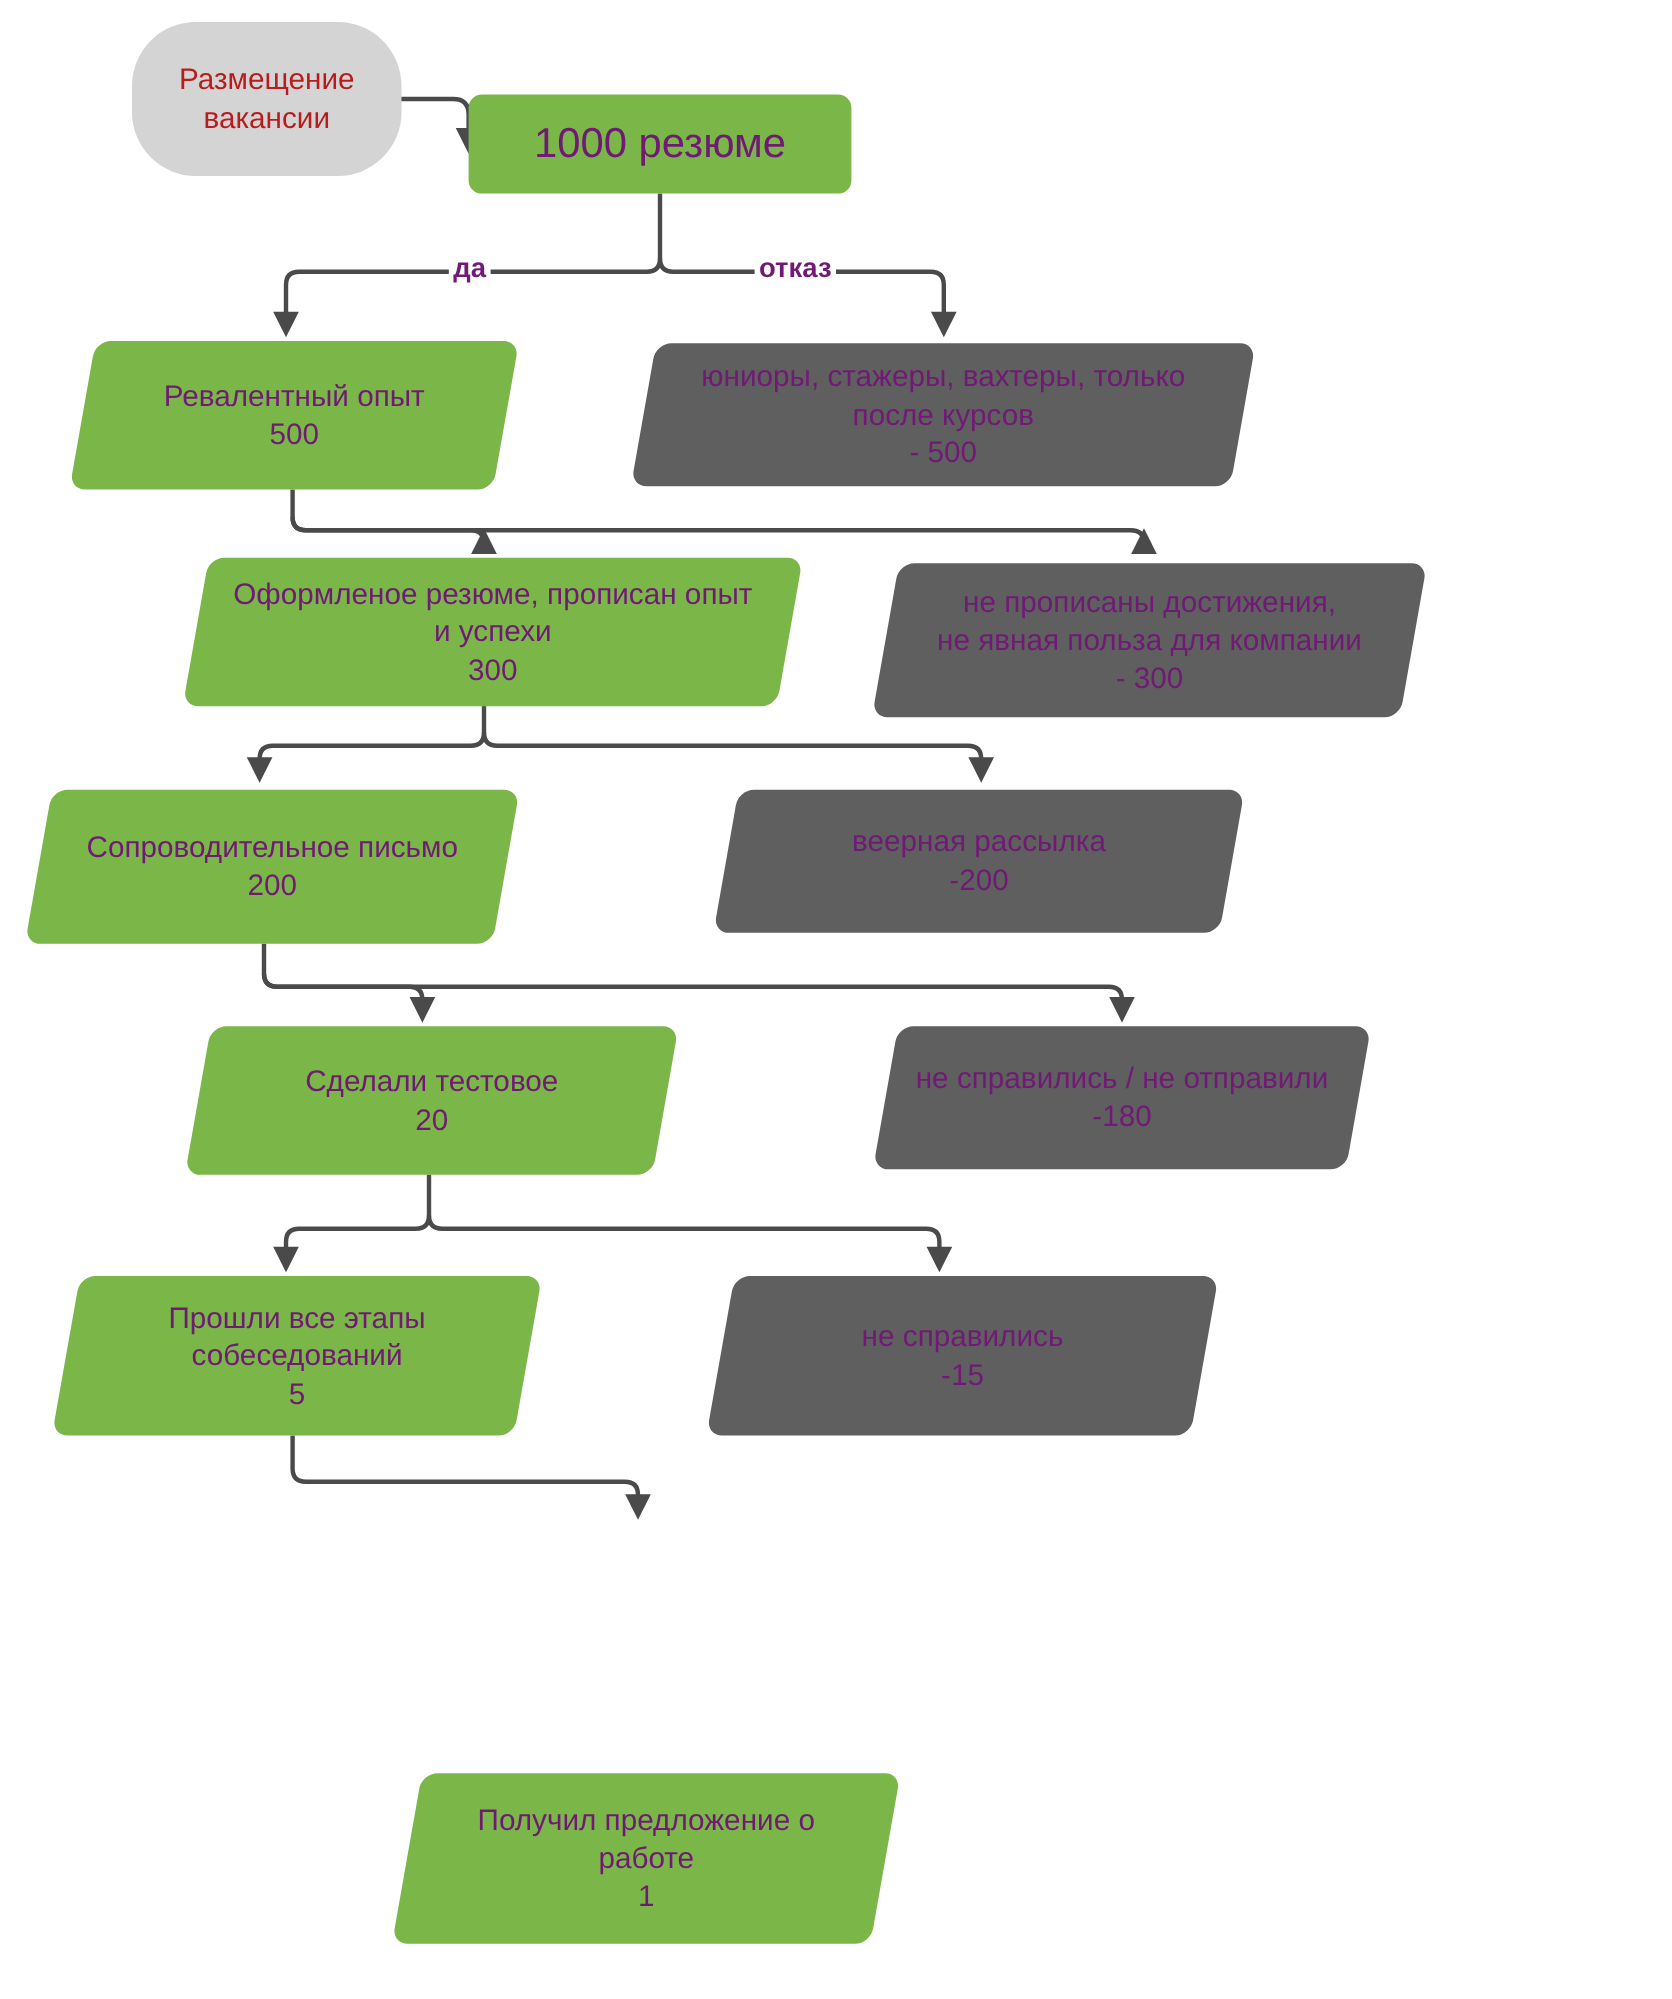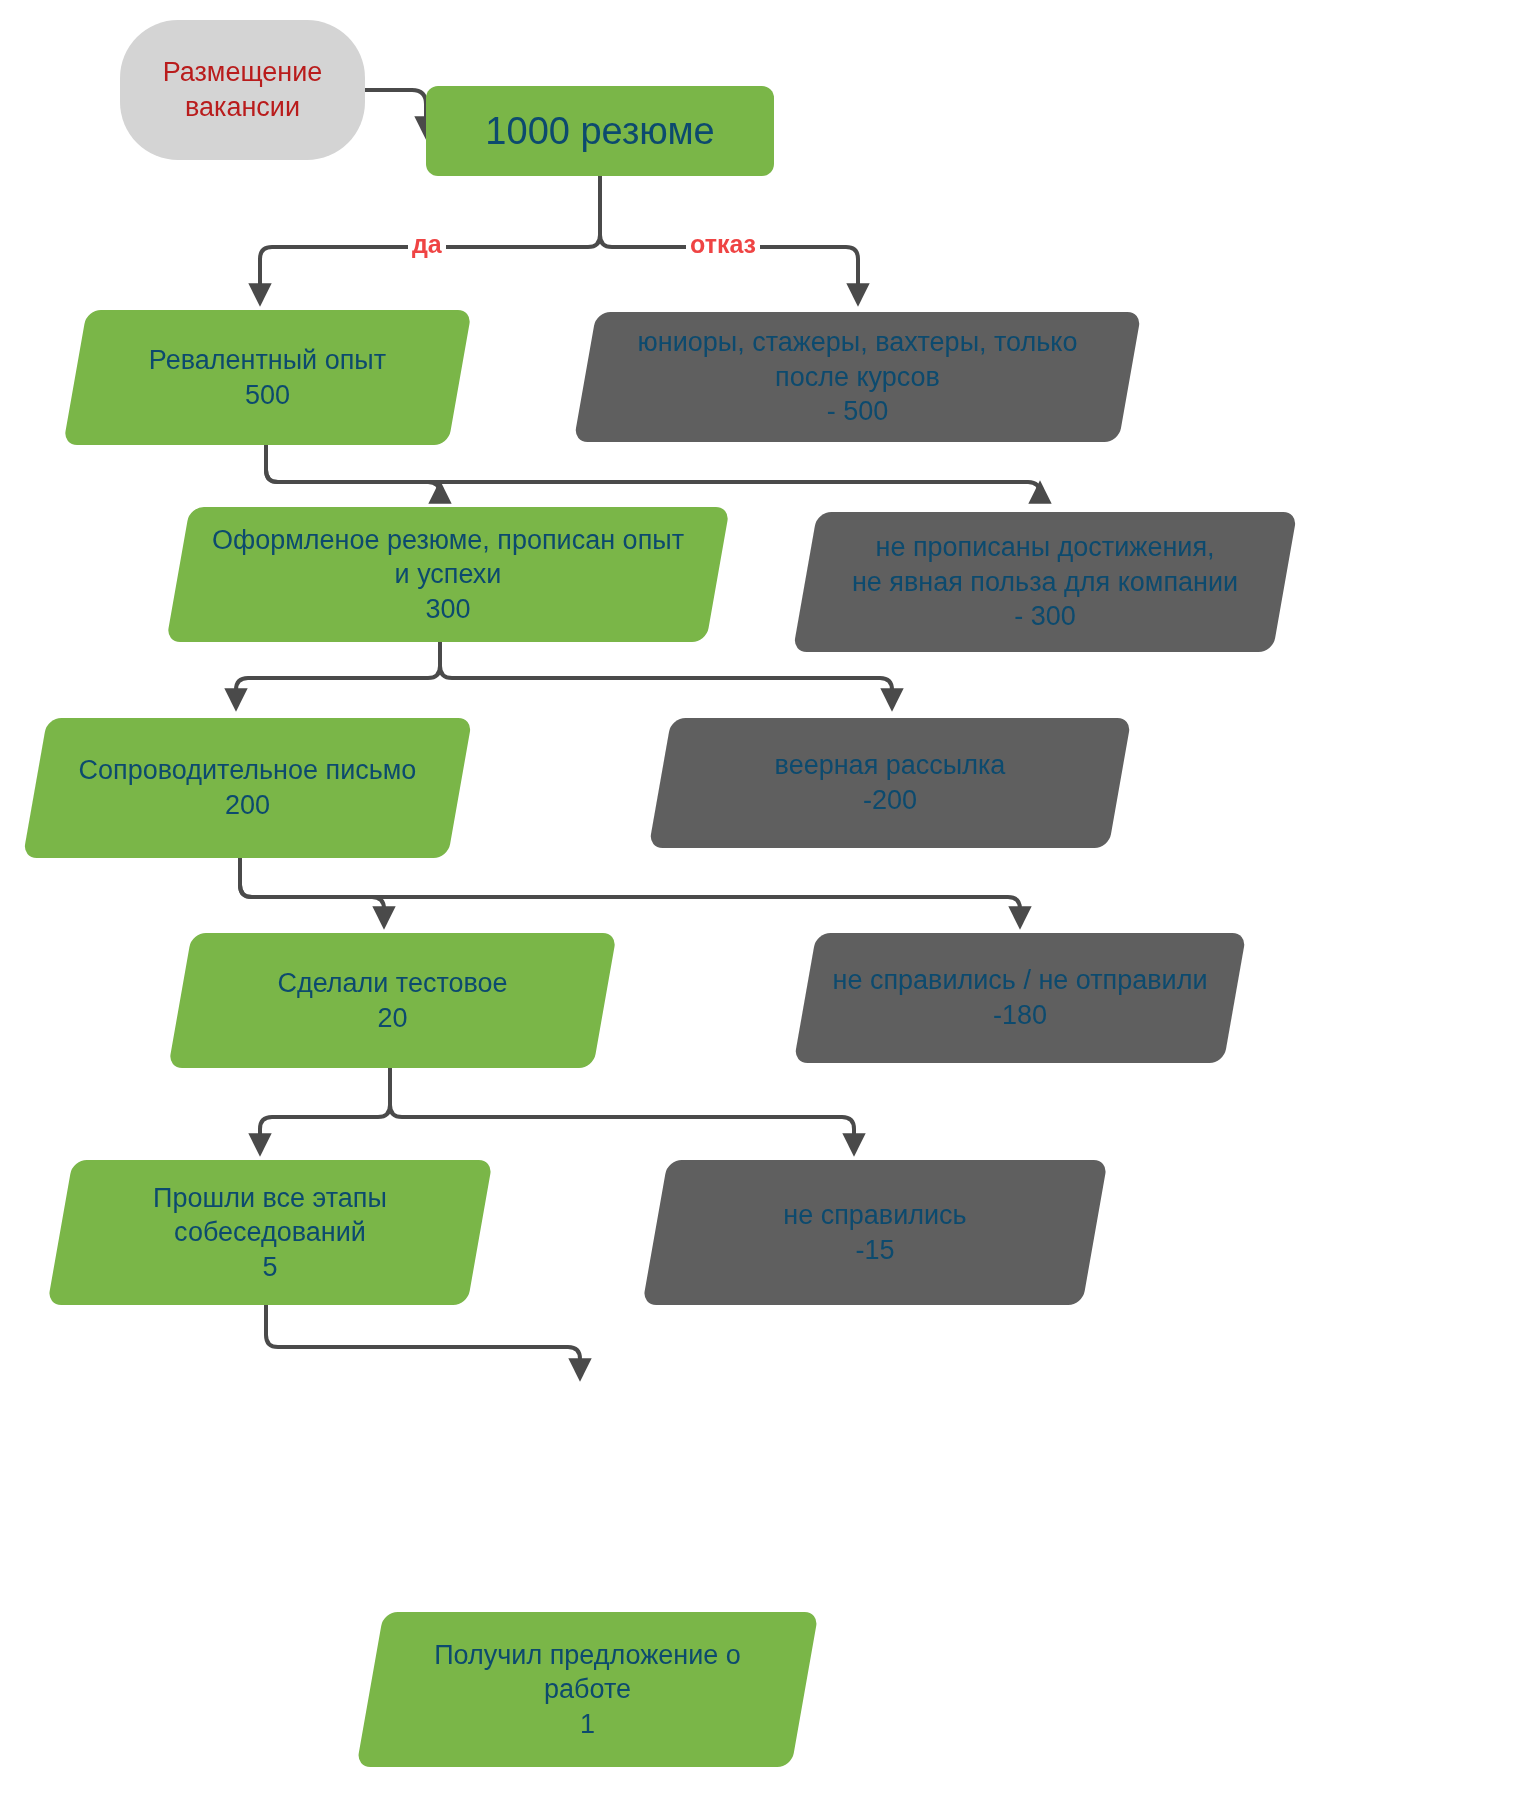--- a/index.html
+++ b/index.html
@@ -25,21 +25,21 @@
     height: 1817px;
     pointer-events: none;
   }
   .node {
     position: absolute;
     box-sizing: border-box;
     display: flex;
     align-items: center;
     justify-content: center;
     text-align: center;
-    color: #0c4a6e;
+    color: #701a75;
     line-height: 1.28;
     white-space: pre-line;
     padding: 4px 10px;
     z-index: 3;
   }
   .node.start {
     color: #b91c1c;
     background: #d4d4d4;
     border-radius: 58px;
     font-size: 27px;
@@ -66,21 +66,21 @@
   .para.gray  .skew { background: #5f5f5f; }
   .para .txt {
     position: relative;
     z-index: 1;
     width: 100%;
   }
   .edge-label {
     position: absolute;
     font-size: 25px;
     font-weight: bold;
-    color: #ef4444;
+    color: #701a75;
     background: #ffffff;
     padding: 0 4px;
     z-index: 4;
     white-space: nowrap;
   }
 </style>
 </head>
 <body>
 
 <div id="stage">

